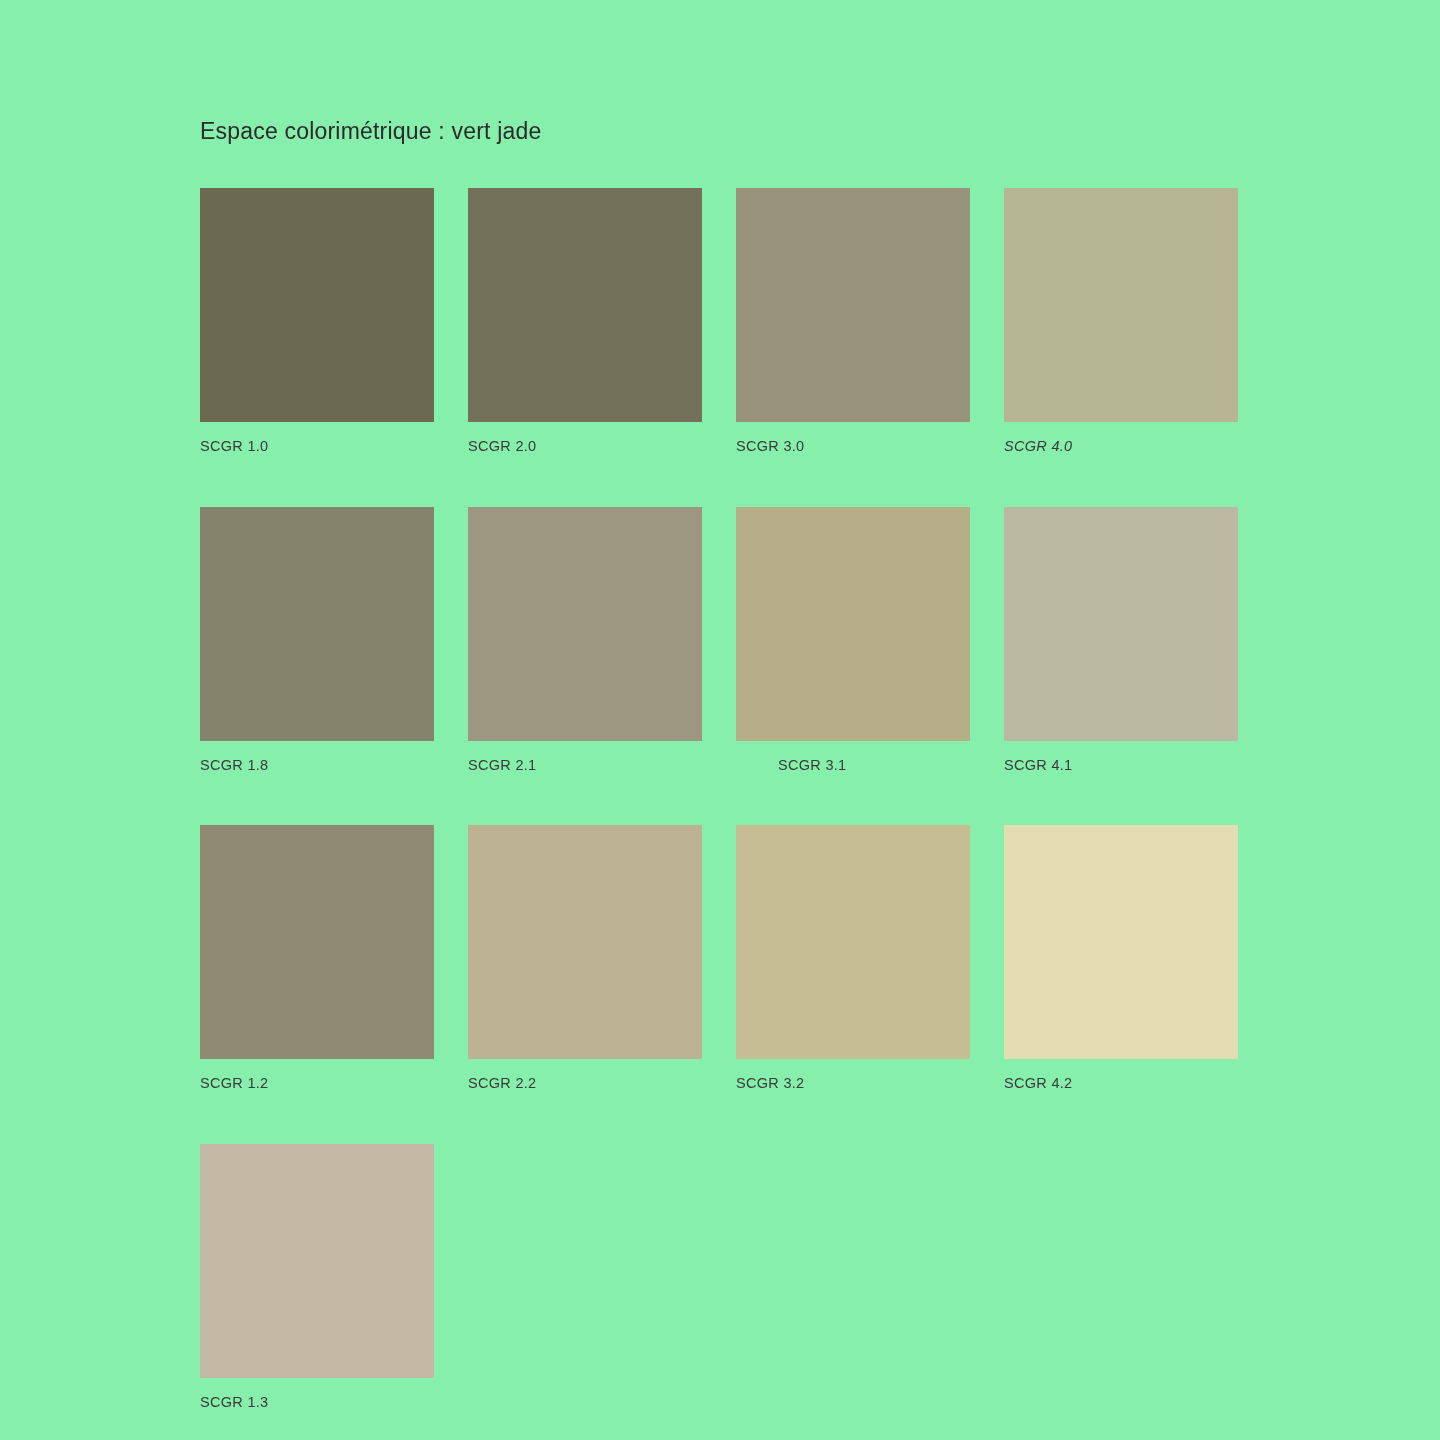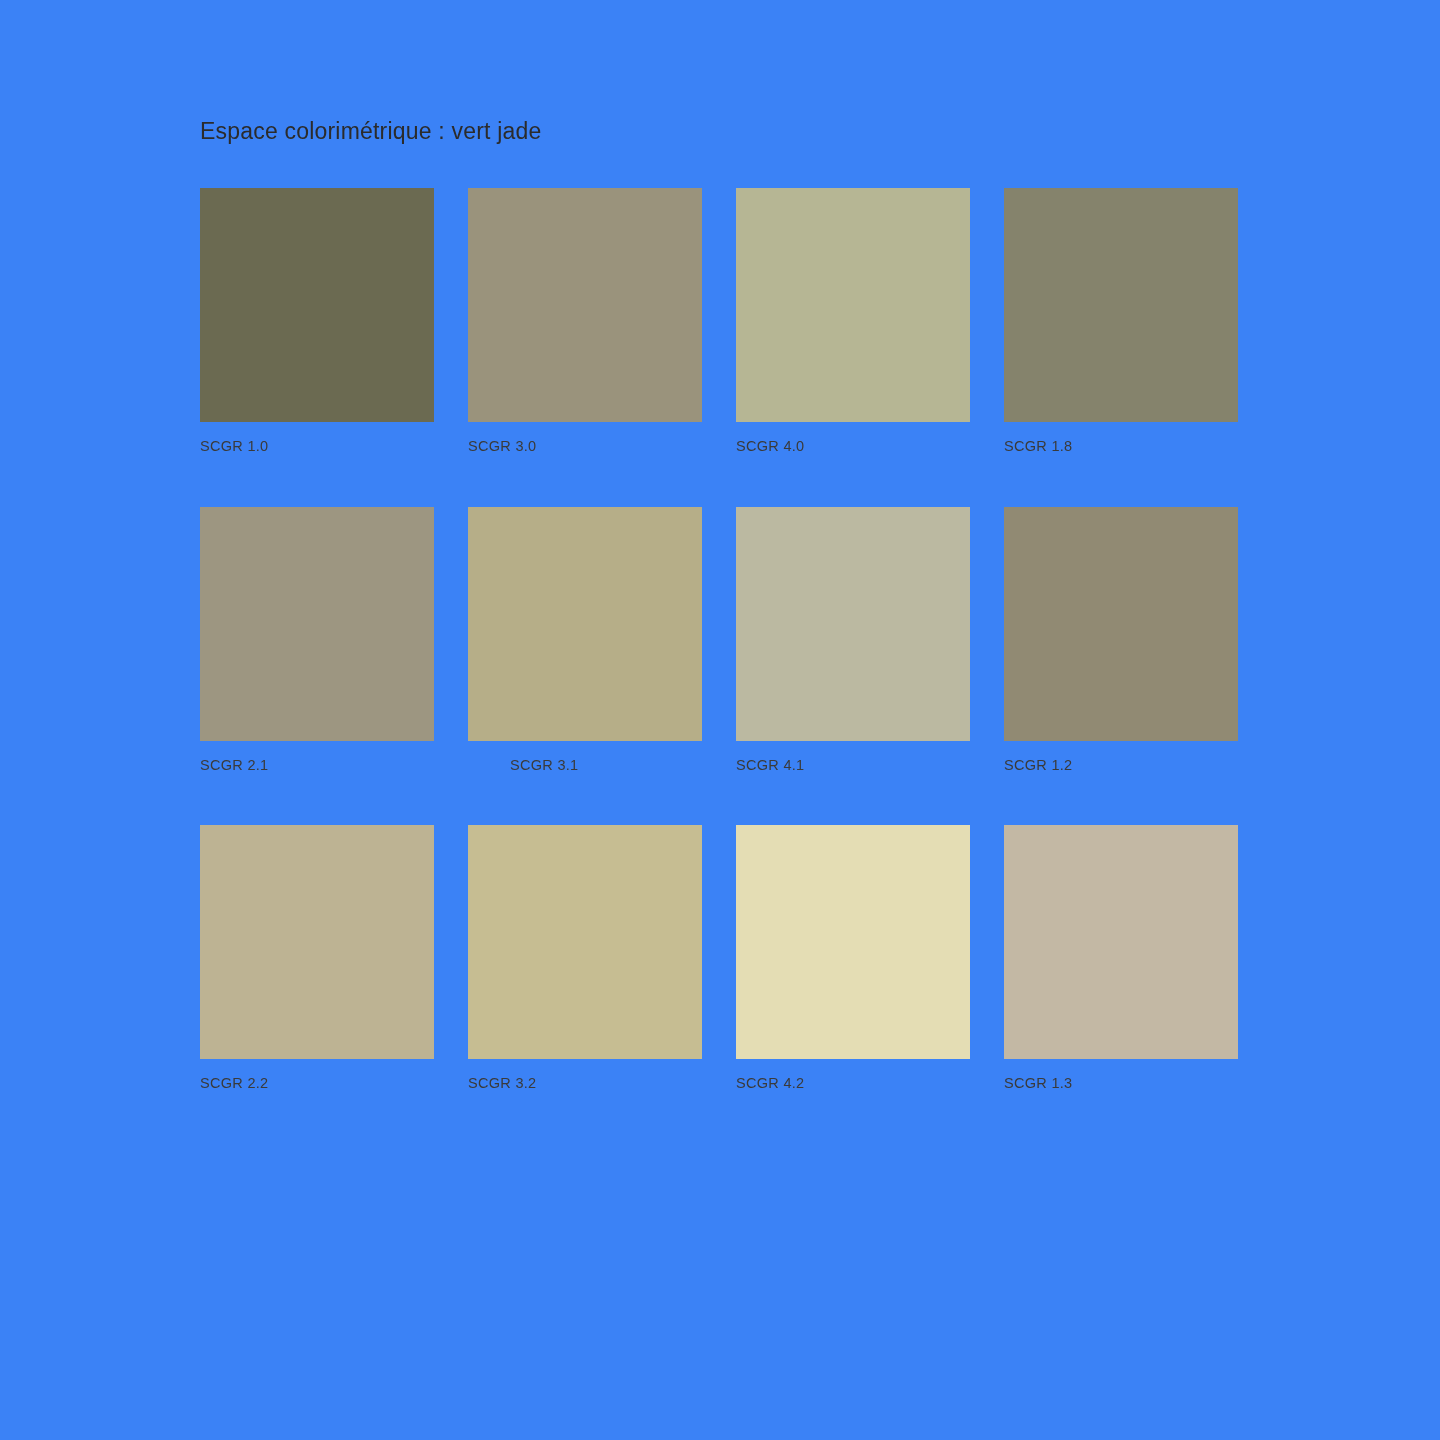--- a/index.html
+++ b/index.html
@@ -65,36 +65,40 @@
     font-weight: 400;
     color: #3a3a3a;
     letter-spacing: 0.3px;
     line-height: 1;
     white-space: nowrap;
   }
 </style>
 </head>
 <body style="background-color: rgb(255, 255, 255);">
 
-<div id="palette-page" style="background-color: #3b82f6;">
+<div id="palette-page" style="background-color: #86efac;">
 
   <h1 id="page-title" style="color: rgb(43, 43, 43);">Espace colorimétrique : vert jade</h1>
 
   <div id="swatch-grid">
       <div class="swatch-cell">
         <div class="swatch-chip" style="background-color: rgb(107, 106, 81);"></div>
         <span class="swatch-label" style="color: rgb(58, 58, 58);">SCGR 1.0</span>
       </div>
       <div class="swatch-cell">
+        <div class="swatch-chip" style="background-color: rgb(115, 113, 90);"></div>
+        <span class="swatch-label" style="color: rgb(58, 58, 58);">SCGR 2.0</span>
+      </div>
+      <div class="swatch-cell">
         <div class="swatch-chip" style="background-color: rgb(154, 147, 124);"></div>
         <span class="swatch-label" style="color: rgb(58, 58, 58);">SCGR 3.0</span>
       </div>
       <div class="swatch-cell">
         <div class="swatch-chip" style="background-color: rgb(182, 182, 148);"></div>
-        <span class="swatch-label" style="color: rgb(58, 58, 58);">SCGR 4.0</span>
+        <span class="swatch-label" style="color: rgb(58, 58, 58); font-style: italic;">SCGR 4.0</span>
       </div>
       <div class="swatch-cell">
         <div class="swatch-chip" style="background-color: rgb(133, 131, 108);"></div>
         <span class="swatch-label" style="color: rgb(58, 58, 58);">SCGR 1.8</span>
       </div>
       <div class="swatch-cell">
         <div class="swatch-chip" style="background-color: rgb(157, 150, 129);"></div>
         <span class="swatch-label" style="color: rgb(58, 58, 58);">SCGR 2.1</span>
       </div>
       <div class="swatch-cell">

